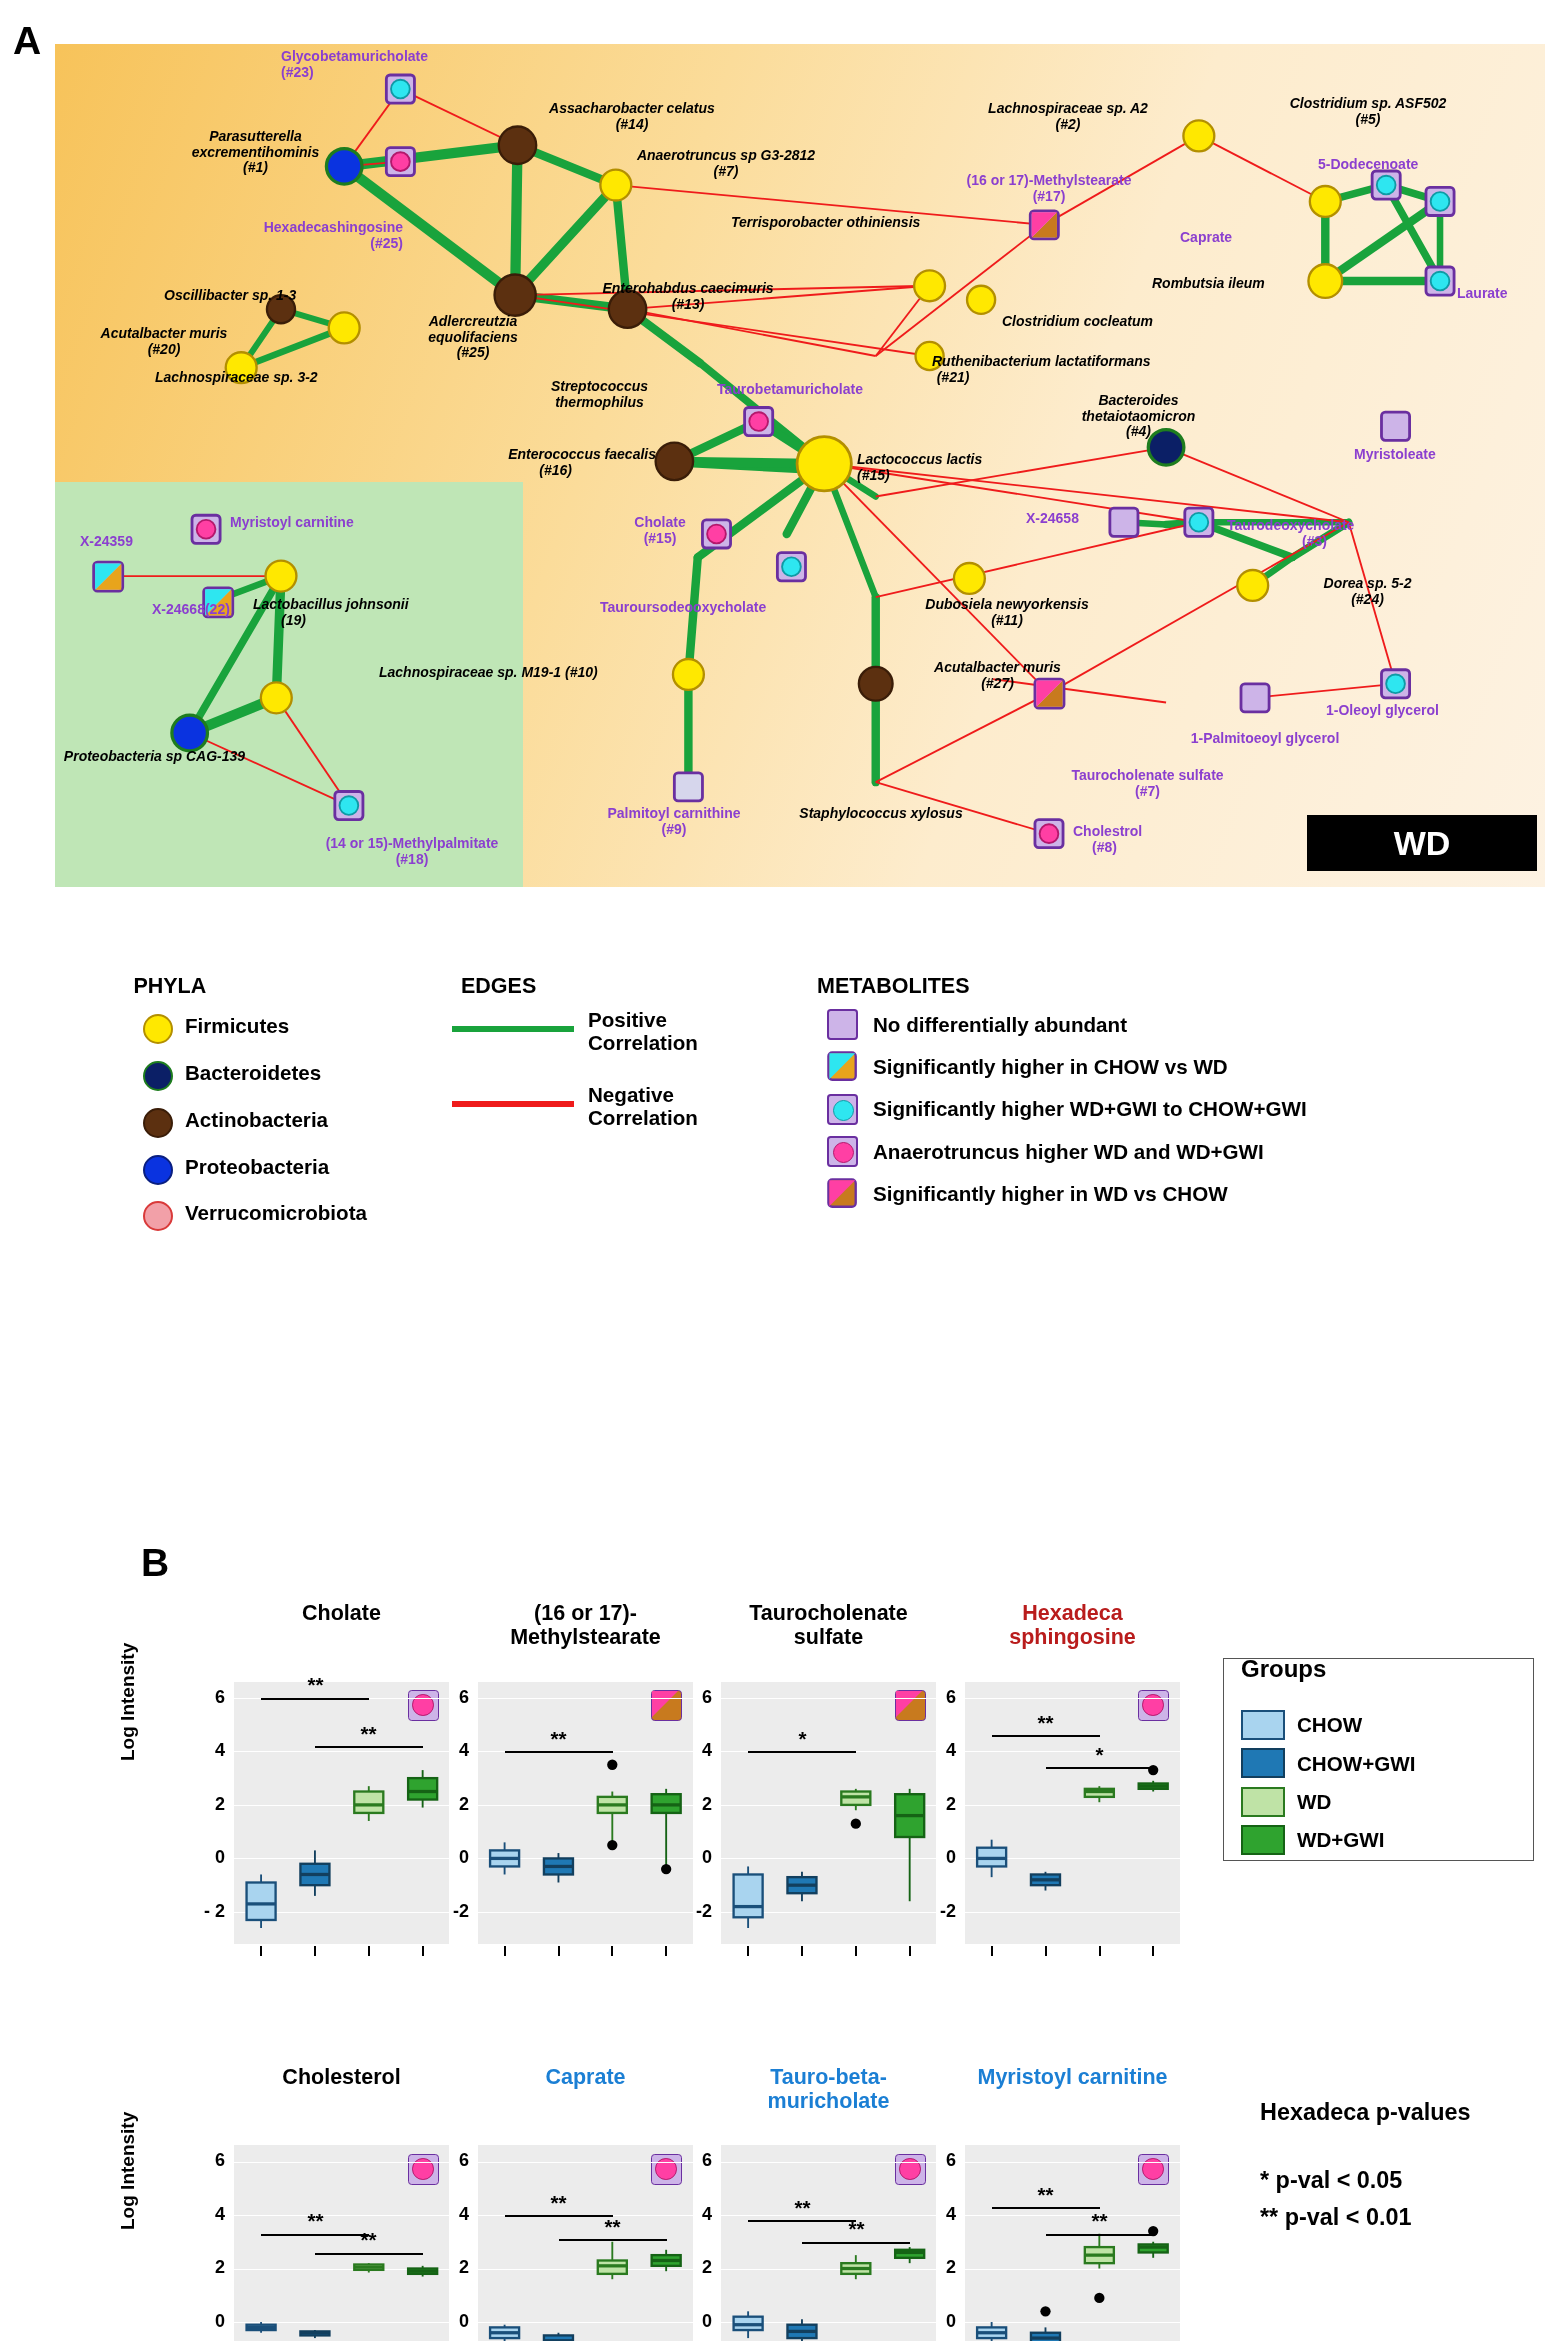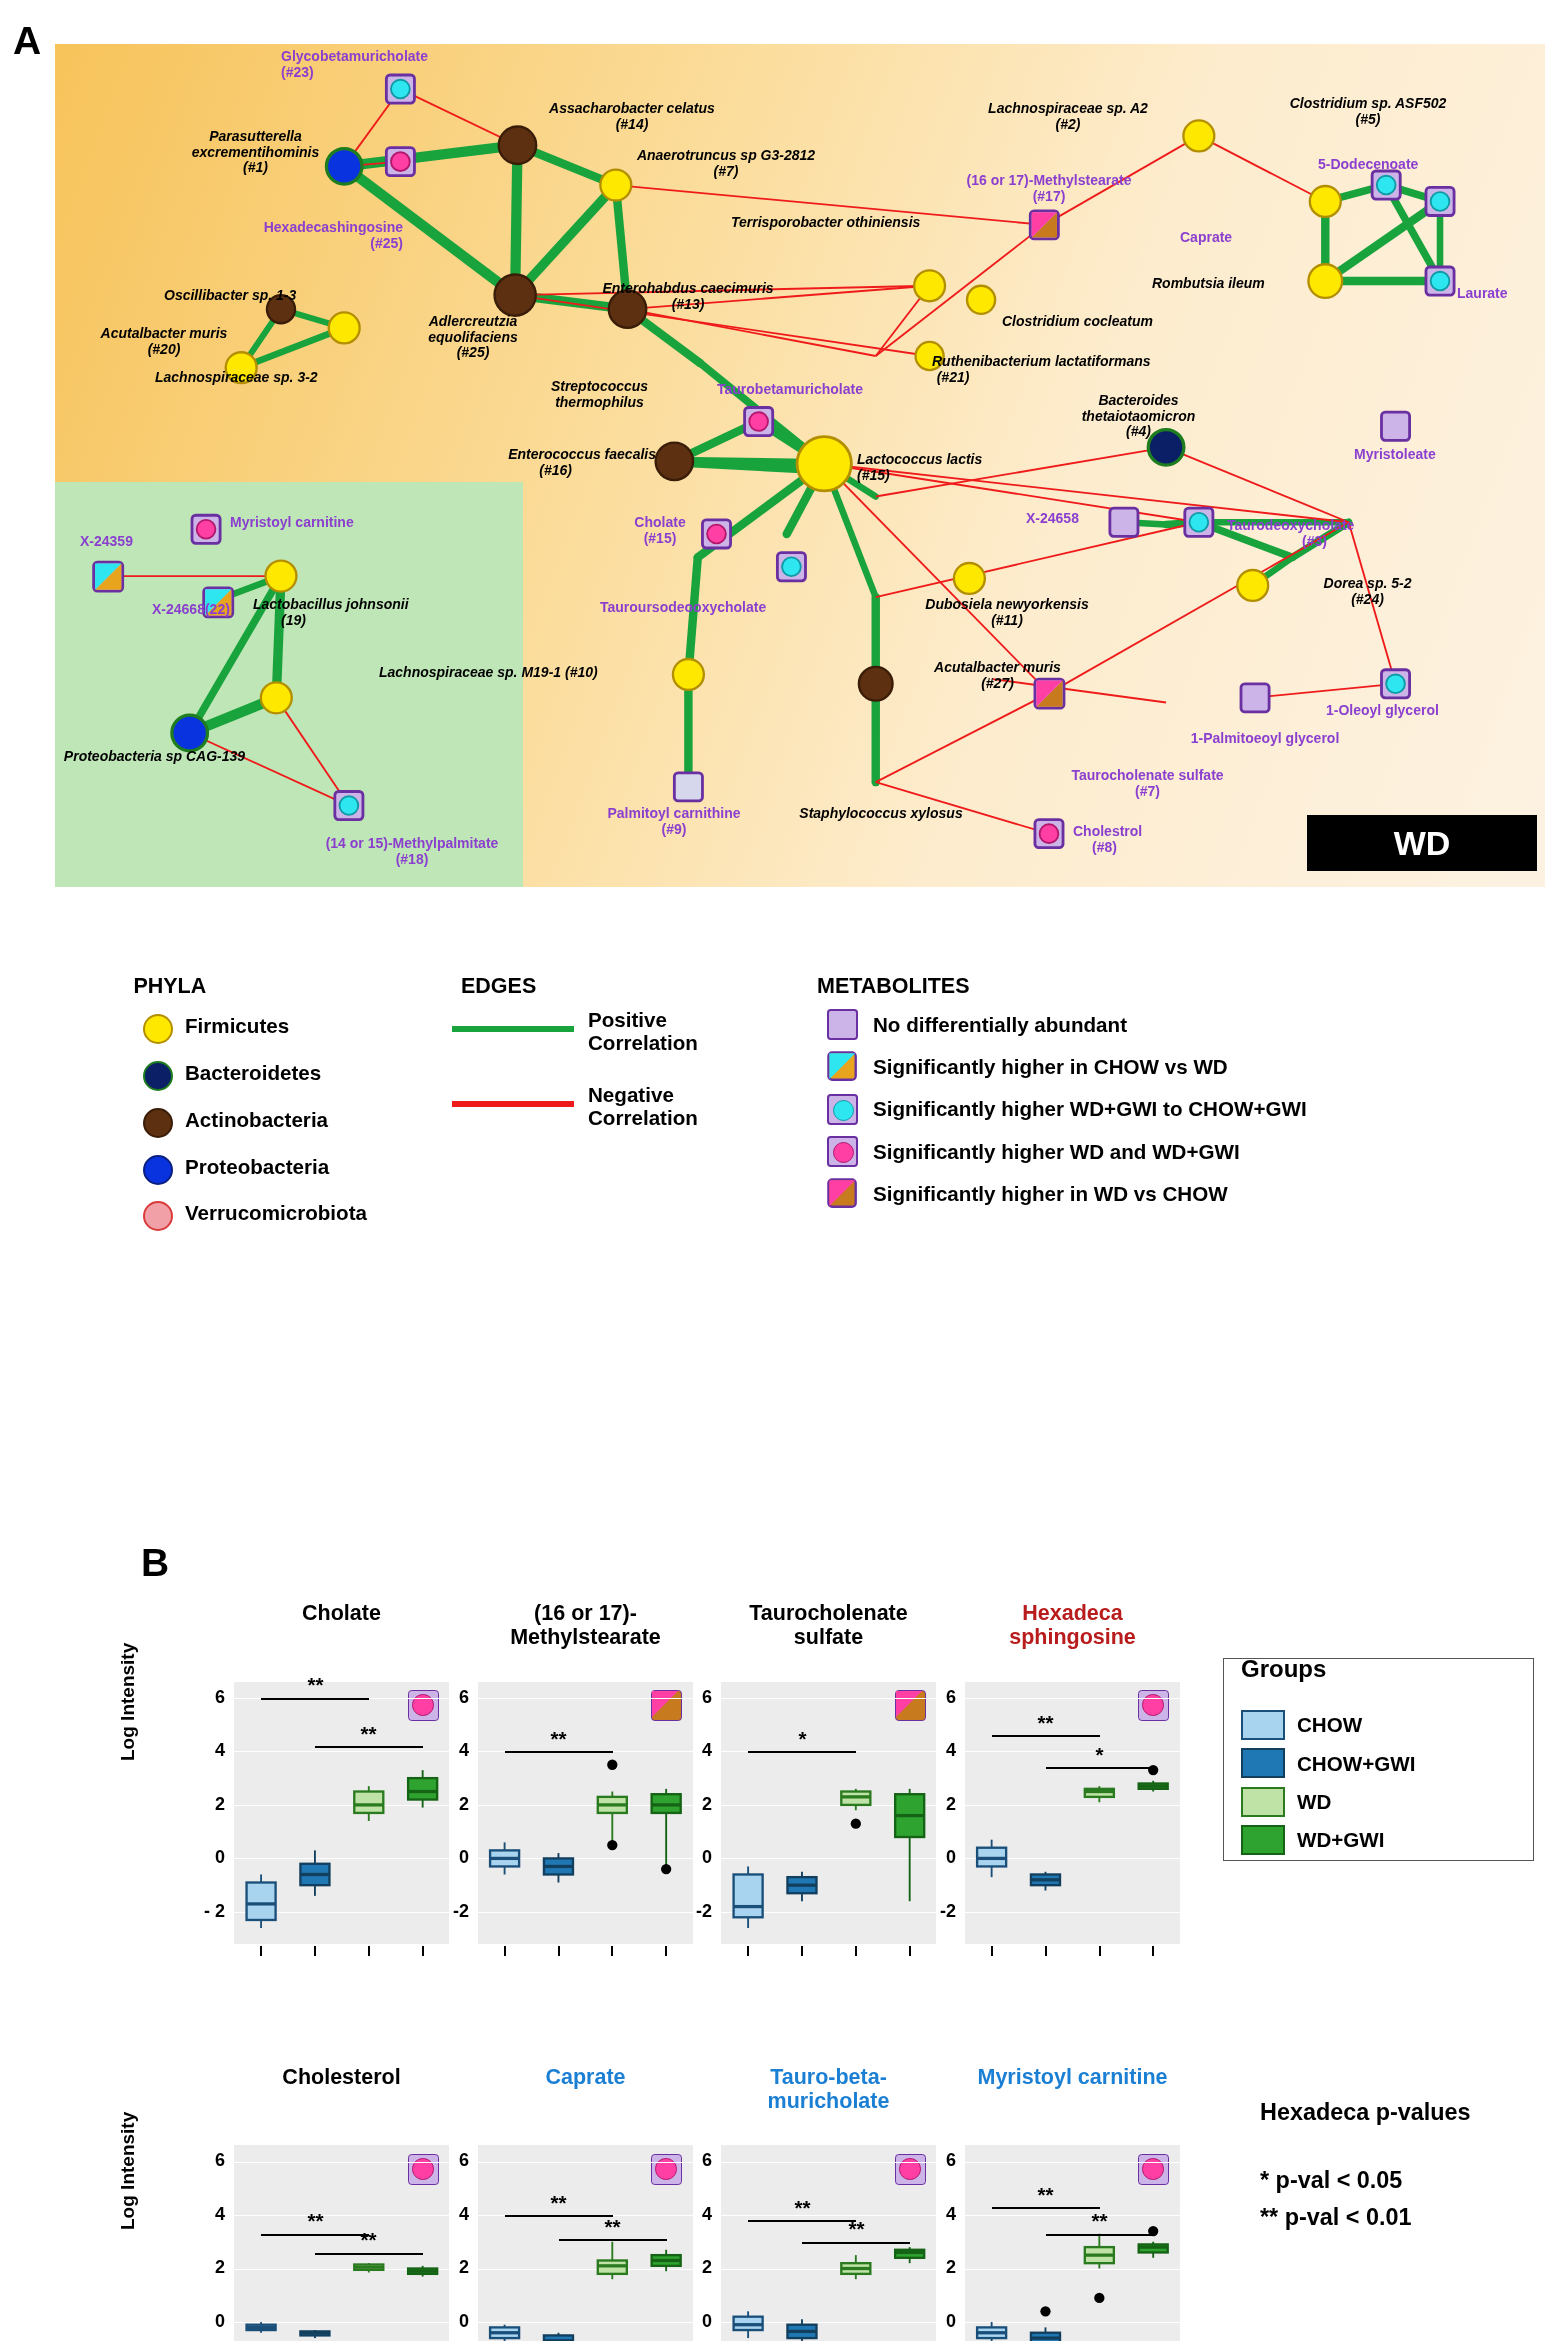--- a/index.html
+++ b/index.html
@@ -300,21 +300,21 @@
   <div class="keyrow" style="left:749px;top:137px;">Significantly higher in CHOW vs WD</div>
 
   <div style="position:absolute;left:703px;top:176px;width:27px;height:27px;border-radius:3.7px;background:#cdb4e8;border:2.3px solid #6a2fa0;">
     <div style="position:absolute;left:4.2px;top:4.2px;width:19px;height:19px;border-radius:50%;background:#2ee6f0;border:1.9px solid #0f9aa5;"></div>
   </div>
   <div class="keyrow" style="left:749px;top:179px;">Significantly higher WD+GWI to CHOW+GWI</div>
 
   <div style="position:absolute;left:703px;top:218px;width:27px;height:27px;border-radius:3.7px;background:#cdb4e8;border:2.3px solid #6a2fa0;">
     <div style="position:absolute;left:4.2px;top:4.2px;width:19px;height:19px;border-radius:50%;background:#ff3fa4;border:1.9px solid #b3186c;"></div>
   </div>
-  <div class="keyrow" style="left:749px;top:222px;">Significantly higher  WD and WD+GWI</div>
+  <div class="keyrow" style="left:749px;top:222px;">Anaerotruncus higher  WD and WD+GWI</div>
 
   <svg style="position:absolute;left:703px;top:260px;width:32px;height:32px;" viewBox="0 0 68 68" width="32" height="32">
     <rect x="3" y="3" width="58" height="58" rx="8" fill="#c87a1e" stroke="#6a2fa0" stroke-width="5"></rect>
     <polygon points="5,60 5,5 60,5" fill="#ff3fa4"></polygon>
   </svg>
   <div class="keyrow" style="left:749px;top:264px;">Significantly higher in WD vs CHOW</div>
 </div>
 
 <div id="panelB">
   <div class="panel-letter" style="position:absolute;left:141px;top:56px;">B</div>

